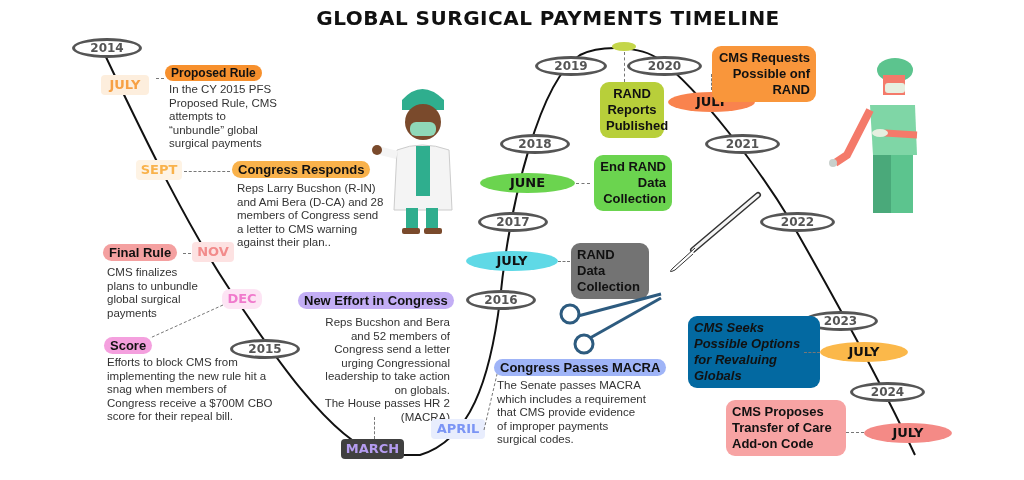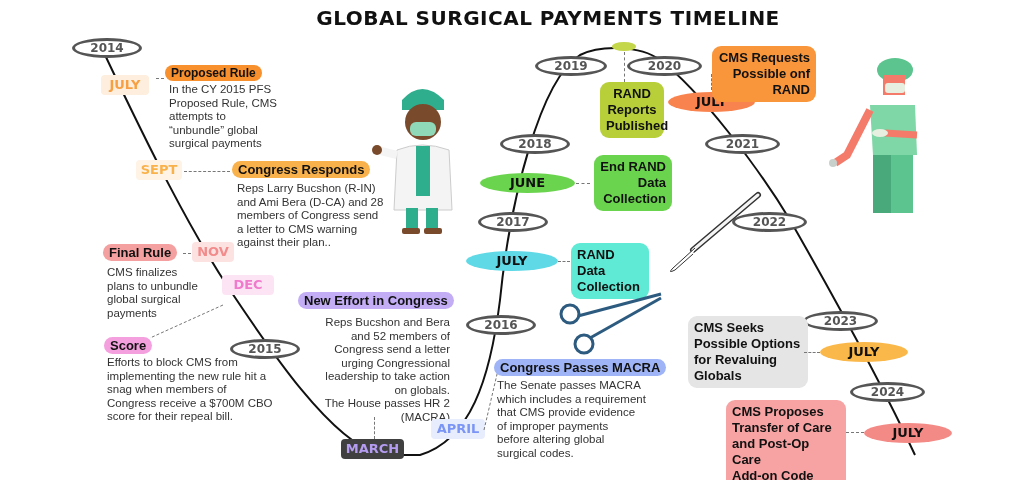--- a/index.html
+++ b/index.html
@@ -20,27 +20,27 @@
 <body>
 
 <div class="title">GLOBAL SURGICAL PAYMENTS TIMELINE</div>
 
 <svg class="timeline" width="1024" height="480">
   <path d="M 105 55 C 150 150, 190 230, 230 290 C 270 350, 330 440, 380 455 L 420 455 C 470 440, 490 380, 500 300 C 510 200, 540 80, 580 55 C 600 45, 640 45, 660 60 C 700 90, 760 170, 790 220 C 830 290, 880 380, 915 455" fill="none" stroke="#111" stroke-width="2"></path>
 </svg>
 
 <div class="year" style="left:72px;top:38px;width:70px;height:20px;line-height:14px;">2014</div>
 <div class="year" style="left:230px;top:339px;width:70px;height:20px;line-height:14px;">2015</div>
-<div class="year" style="left:466px;top:290px;width:70px;height:20px;line-height:14px;margin-top:25px;">2016</div>
+<div class="year" style="left:466px;top:290px;width:70px;height:20px;line-height:14px;">2016</div>
 <div class="year" style="left:478px;top:212px;width:70px;height:20px;line-height:14px;">2017</div>
 <div class="year" style="left:500px;top:134px;width:70px;height:20px;line-height:14px;">2018</div>
 <div class="year" style="left:535px;top:56px;width:72px;height:20px;line-height:14px;">2019</div>
 <div class="year" style="left:627px;top:56px;width:75px;height:20px;line-height:14px;">2020</div>
 <div class="year" style="left:705px;top:134px;width:75px;height:20px;line-height:14px;">2021</div>
-<div class="year" style="left:732px;top:212px;width:75px;height:20px;line-height:14px;">2022</div>
+<div class="year" style="left:760px;top:212px;width:75px;height:20px;line-height:14px;">2022</div>
 <div class="year" style="left:803px;top:295px;width:75px;height:20px;line-height:14px;margin-top:16px;">2023</div>
 <div class="year" style="left:850px;top:382px;width:75px;height:20px;line-height:14px;">2024</div>
 
 <div class="month" style="left:101px;top:75px;width:48px;height:20px;line-height:20px;background:#fdeedd;color:#f7a043;">JULY</div>
 <div class="dash" style="left:156px;top:78px;width:8px;"></div>
 <div class="tag" style="left:165px;top:65px;background:#f7902d;font-size:12px;">Proposed Rule</div>
 <div class="desc" style="left:169px;top:83px;">
   <div>In the CY 2015 PFS</div>
   <div>Proposed Rule, CMS</div>
   <div>attempts to</div>
@@ -62,21 +62,21 @@
 <div class="tag" style="left:103px;top:244px;background:#f4a0a0;">Final Rule</div>
 <div class="dash" style="left:183px;top:253px;width:8px;"></div>
 <div class="month" style="left:192px;top:242px;width:42px;height:20px;line-height:20px;background:#fde2e2;color:#f28b8b;">NOV</div>
 <div class="desc" style="left:107px;top:266px;">
   <div>CMS finalizes</div>
   <div>plans to unbundle</div>
   <div>global surgical</div>
   <div>payments</div>
 </div>
 
-<div class="month" style="left:222px;top:275px;width:52px;height:20px;line-height:20px;background:#fde4f4;color:#f07acc;">DEC</div>
+<div class="month" style="left:222px;top:289px;width:40px;height:20px;line-height:20px;background:#fde4f4;color:#f07acc;border-radius:8px;">DEC</div>
 <svg class="illus" width="1024" height="480" style="left:0;top:0;">
     <line x1="223" y1="305" x2="150" y2="338" stroke="#777" stroke-width="1" stroke-dasharray="3,2"></line>
   </svg>
 <div class="tag" style="left:104px;top:337px;background:#f4a0de;">Score</div>
 <div class="desc" style="left:107px;top:356px;">
   <div>Efforts to block CMS from</div>
   <div>implementing the new rule hit a</div>
   <div>snag when members of</div>
   <div>Congress receive a $700M CBO</div>
   <div>score for their repeal bill.</div>
@@ -99,27 +99,26 @@
 <div class="month" style="left:431px;top:419px;width:54px;height:20px;line-height:20px;background:#e8edfd;color:#7b95f5;">APRIL</div>
 <svg class="illus" width="1024" height="480" style="left:0;top:0;">
     <line x1="484" y1="430" x2="498" y2="370" stroke="#777" stroke-width="1" stroke-dasharray="3,2"></line>
   </svg>
 <div class="tag" style="left:494px;top:359px;background:#9fb4f7;">Congress Passes MACRA</div>
 <div class="desc" style="left:497px;top:379px;">
   <div>The Senate passes MACRA</div>
   <div>which includes a requirement</div>
   <div>that CMS provide evidence</div>
   <div>of improper payments</div>
-  <div>before altering global</div>
   <div>surgical codes.</div>
 </div>
 
 <div class="month-ellipse" style="left:466px;top:251px;width:92px;height:20px;line-height:20px;background:#5fd9e6;">JULY</div>
 <div class="dash" style="left:558px;top:261px;width:12px;"></div>
-<div class="box" style="left:571px;top:243px;width:78px;background:#5eead4;">
+<div class="box" style="left:571px;top:243px;width:78px;background:#737373;">
   <div>RAND Data</div>
   <div>Collection</div>
 </div>
 
 <div class="month-ellipse" style="left:480px;top:173px;width:95px;height:20px;line-height:20px;background:#6bd44f;">JUNE</div>
 <div class="dash" style="left:576px;top:183px;width:14px;"></div>
 <div class="box" style="left:594px;top:155px;width:78px;background:#6bd44f;text-align:right;">
   <div>End RAND</div>
   <div>Data</div>
   <div>Collection</div>
@@ -134,33 +133,32 @@
 </div>
 
 <div class="month-ellipse" style="left:668px;top:92px;width:87px;height:20px;line-height:20px;background:#f9834e;">JULY</div>
 <div class="vdash" style="left:711px;top:74px;height:16px;"></div>
 <div class="box" style="left:712px;top:46px;width:104px;background:#f9963b;text-align:right;">
   <div>CMS Requests</div>
   <div>Possible onf</div>
   <div>RAND</div>
 </div>
 
-<div class="box" style="left:688px;top:316px;width:120px;background:#e5e5e5;">
+<div class="box" style="left:688px;top:316px;width:132px;background:#0369a1;font-style:italic;">
   <div>CMS Seeks</div>
   <div>Possible Options</div>
   <div>for Revaluing</div>
   <div>Globals</div>
 </div>
 <div class="dash" style="left:804px;top:352px;width:16px;"></div>
 <div class="month-ellipse" style="left:820px;top:342px;width:88px;height:20px;line-height:20px;background:#fbb84a;">JULY</div>
 
 <div class="box" style="left:726px;top:400px;width:120px;background:#f7a3a3;">
   <div>CMS Proposes</div>
   <div>Transfer of Care</div>
-  <div>and Post-Op Care</div>
   <div>Add-on Code</div>
 </div>
 <div class="dash" style="left:846px;top:432px;width:18px;"></div>
 <div class="month-ellipse" style="left:864px;top:423px;width:88px;height:20px;line-height:20px;background:#f48a86;">JULY</div>
 
 <svg class="illus" width="90" height="160" style="left:372px;top:80px;" viewBox="0 0 90 160">
   <path d="M30 20 Q50 -2 72 20 L72 30 L30 30 Z" fill="#2fae8e"></path>
   <circle cx="51" cy="42" r="18" fill="#7a4a2c"></circle>
   <rect x="38" y="42" width="26" height="14" rx="6" fill="#8fd8b8"></rect>
   <path d="M25 70 Q50 60 77 70 L80 130 L22 130 Z" fill="#f4f4f4" stroke="#ccc"></path>

